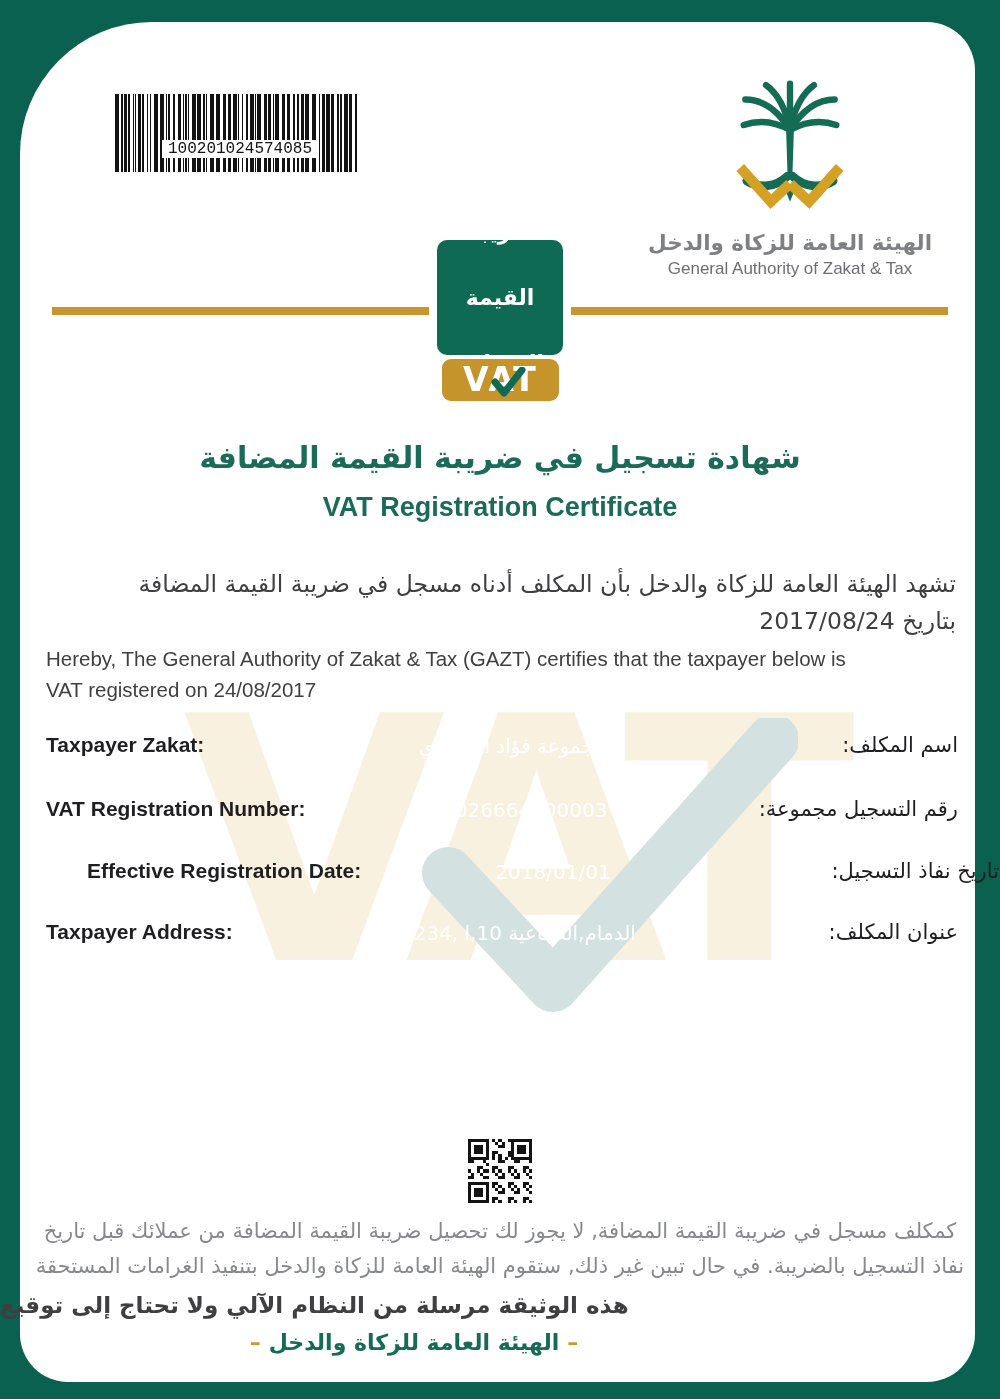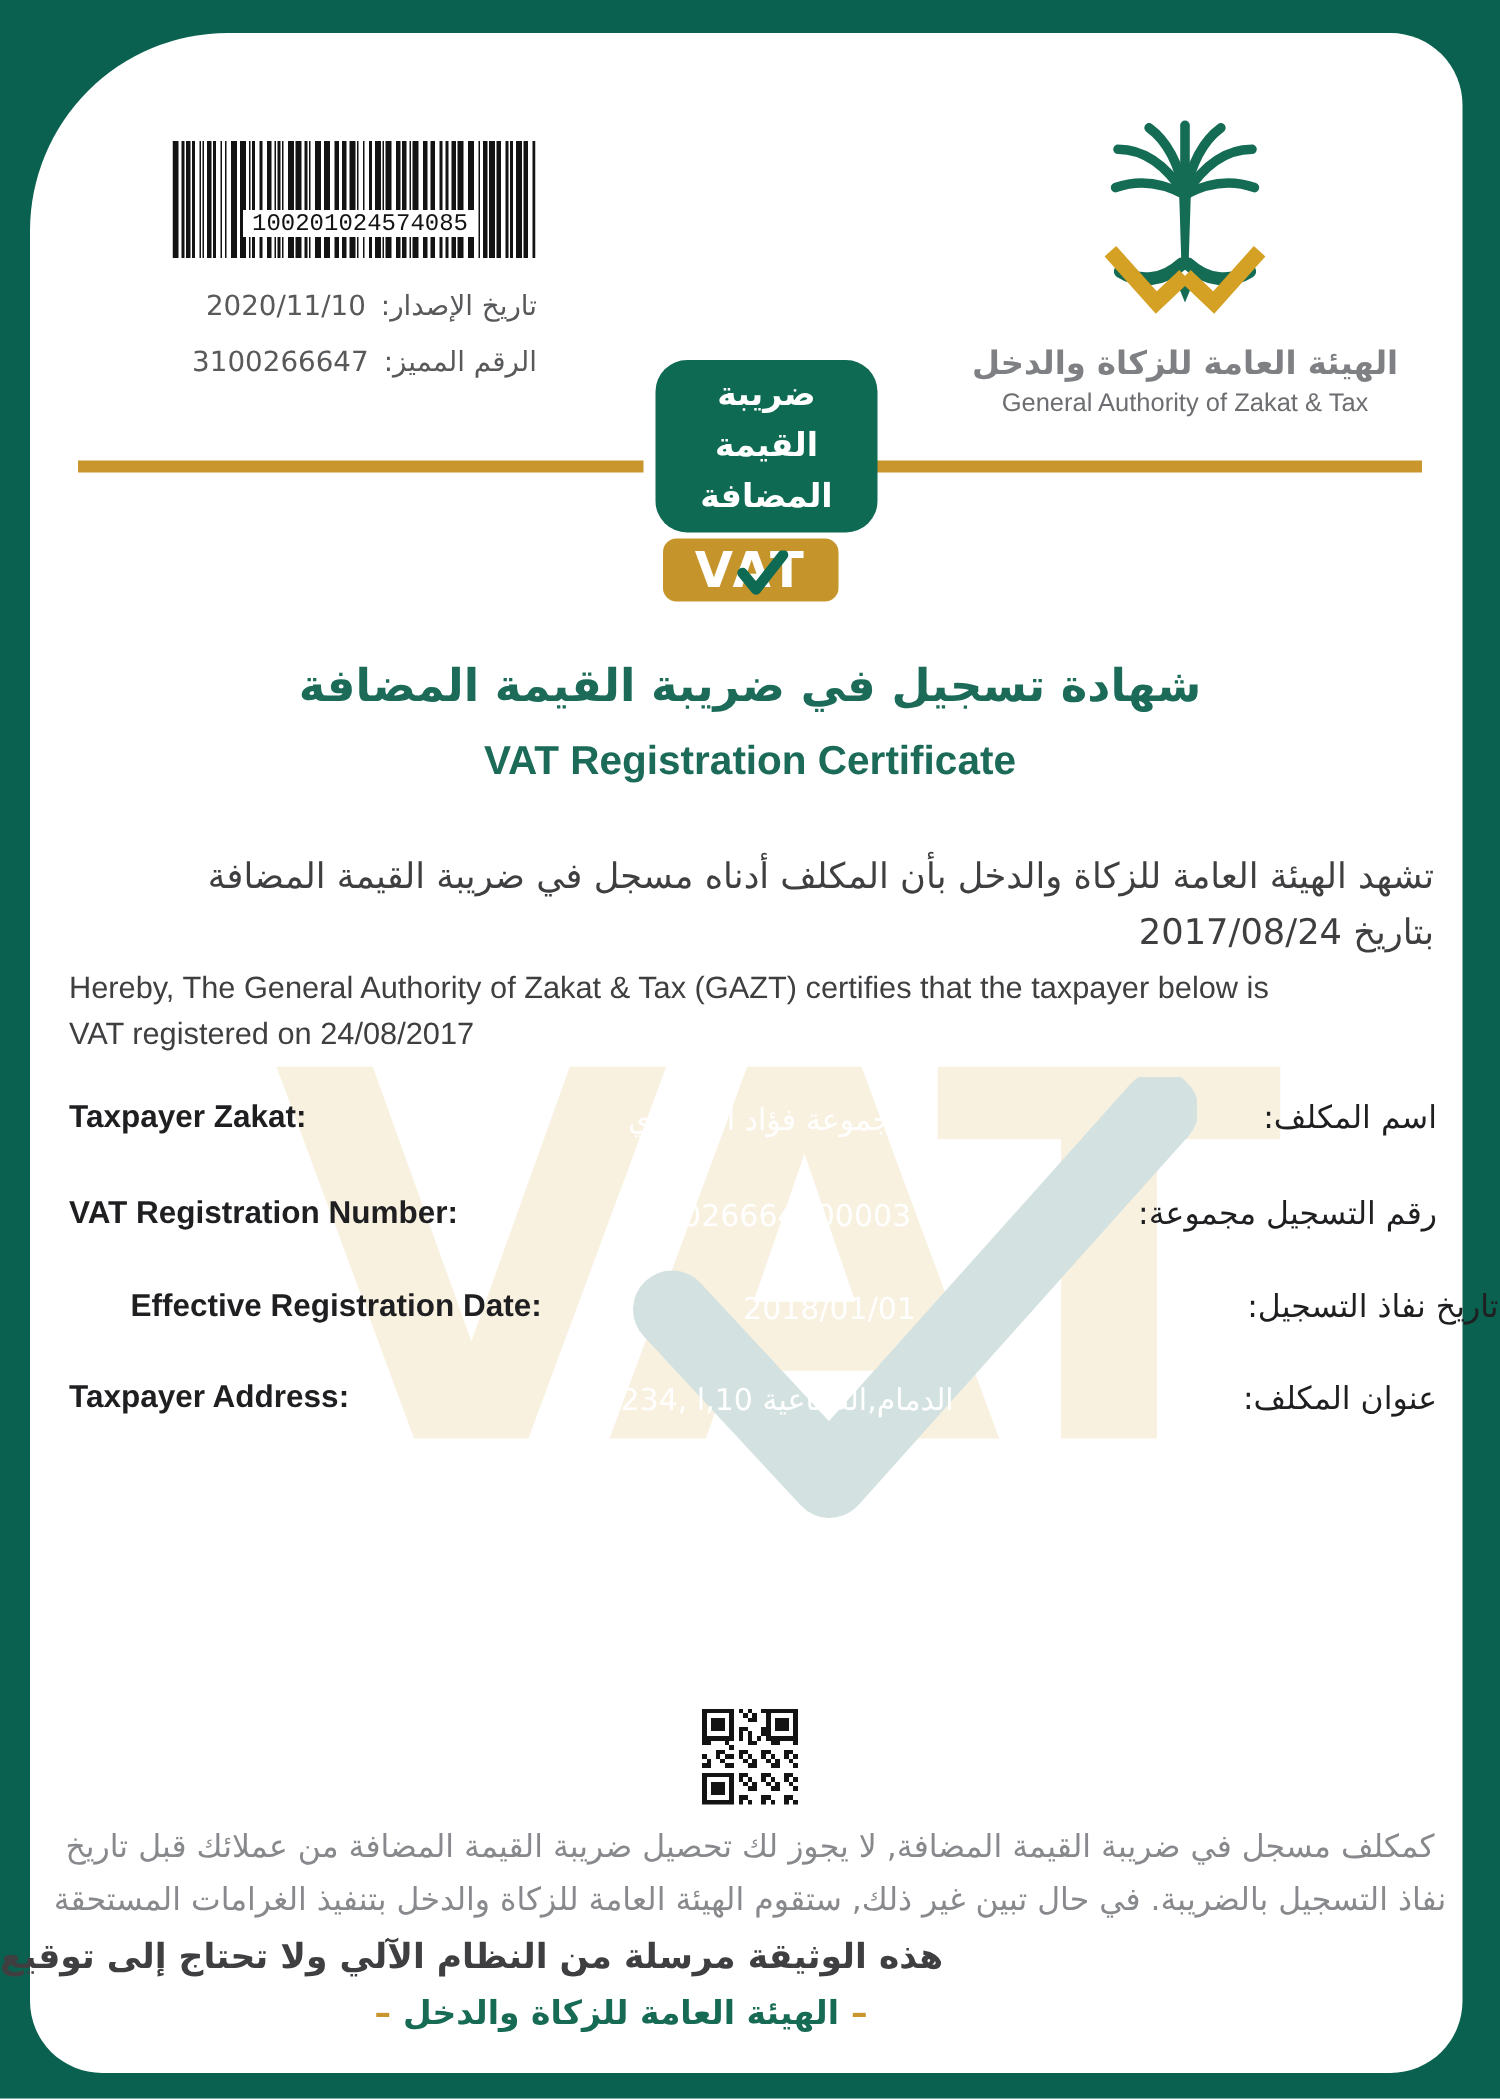--- a/index.html
+++ b/index.html
@@ -27,23 +27,23 @@
   .issue-value{margin-inline-start:10px;}
 
   .authority{position:absolute;left:640px;top:74px;width:300px;z-index:2;text-align:center;}
   .authority-name-ar{font-size:21.5px;font-weight:700;color:#7E8083;direction:rtl;margin-top:2px;}
   .authority-name-en{font-size:17px;color:#6D6E71;font-family:"Liberation Sans",sans-serif;margin-top:4px;}
 
   
   .divider{position:absolute;top:307px;height:8px;background:#C9962E;z-index:2;}
   .divider.left{left:52px;width:377px;}
   .divider.right{left:571px;width:377px;}
-  .vat-box{position:absolute;left:437px;top:240px;width:148px;height:115px;background:#0E6A53;
-           border-radius:21px;z-index:3;display:flex;flex-direction:column;justify-content:center;
-           text-align:center;color:#fff;font-weight:700;font-size:22px;line-height:34px;direction:rtl;}
+  .vat-box{position:absolute;left:437px;top:240px;width:126px;height:115px;background:#0E6A53;
+           border-radius:10px;z-index:3;display:flex;flex-direction:column;justify-content:center;
+           text-align:center;color:#fff;font-weight:700;font-size:22px;line-height:34px;direction:rtl;gap:32px;}
   .vat-banner{position:absolute;left:442px;top:359px;width:117px;height:42px;background:#C5952C;
               border-radius:9px;z-index:3;display:flex;align-items:center;justify-content:center;}
   .vat-banner .vat-word{color:#fff;font-weight:800;font-size:33px;letter-spacing:2px;
                         font-family:"DejaVu Sans",sans-serif;line-height:42px;}
   .vat-banner .banner-check{position:absolute;left:47px;top:8px;}
 
   
   .title-ar{position:absolute;left:0;top:440px;width:1000px;text-align:center;z-index:2;direction:rtl;
             font-size:30px;font-weight:700;color:#1B6B58;}
   .title-en{position:absolute;left:0;top:492px;width:1000px;text-align:center;z-index:2;
@@ -137,28 +137,20 @@
       <span style="width:4px;margin-right:1px"></span>
       <span style="width:3px;margin-right:3px"></span>
       <span style="width:2px;margin-right:1px"></span>
       <span style="width:2px;margin-right:2px"></span>
       <span style="width:4px;margin-right:1px"></span>
       <span style="width:3px;margin-right:3px"></span>
       <span style="width:2px;margin-right:2px"></span>
     </div>
   <div class="barcode-num"><i>100201024574085</i></div>
 
-  <div class="issue-block">
-    <div>
-      <span>تاريخ الإصدار:</span><span class="issue-value">2020/11/10</span>
-    </div>
-    <div>
-      <span>الرقم المميز:</span><span class="issue-value">3100266647</span>
-    </div>
-  </div>
 
   <div class="authority">
     <svg width="160" height="150" viewBox="0 0 200 188">
       <g stroke="#156C54" stroke-width="8" fill="none" stroke-linecap="round">
         <path d="M100,70 Q100,34 100,12"></path>
         <path d="M100,70 Q92,30 70,14"></path>
         <path d="M100,70 Q108,30 130,14"></path>
         <path d="M100,70 Q76,32 44,32"></path>
         <path d="M100,70 Q124,32 156,32"></path>
         <path d="M100,70 Q70,54 42,64"></path>

